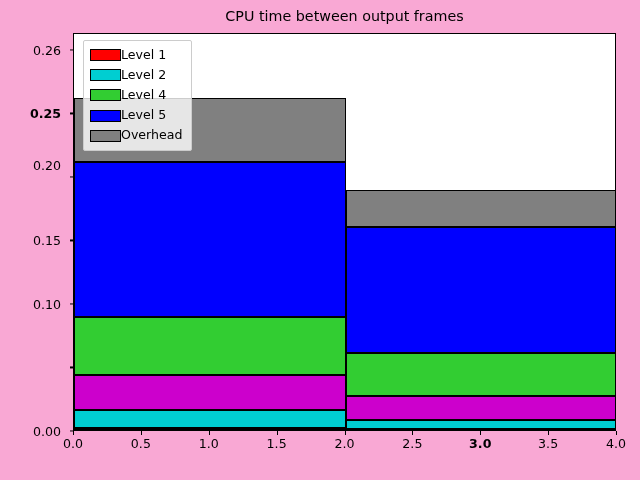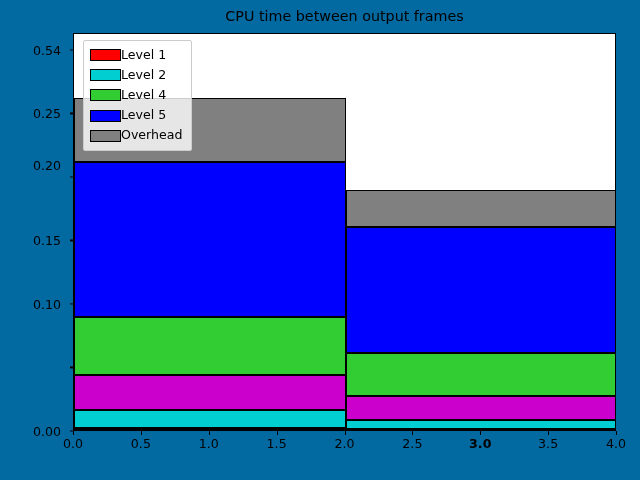--- a/index.html
+++ b/index.html
@@ -1,17 +1,17 @@
 <!DOCTYPE html>
 <html><head>
 <meta charset="utf-8">
 <style>
   html,body{margin:0;padding:0;background:#ffffff;}
   body{width:640px;height:480px;font-family:"DejaVu Sans",sans-serif;overflow:hidden;}
-  #figure{position:relative;width:640px;height:480px;background:#0369a1;}
+  #figure{position:relative;width:640px;height:480px;background:#f9a8d4;}
 
   
   #chart-title{
     position:absolute;left:0;top:8px;width:640px;
     text-align:center;font-size:14.3px;color:#000;
     letter-spacing:0px;
   }
   
   #chart-title{left:73px;width:543px;}
 
@@ -69,23 +69,23 @@
       <div class="ytick" style="top: 431px;">0.00</div>
       <div class="ytick-mark" style="top: 431px; left: 69.5px;"></div>
       <div class="ytick" style="top: 367.483px; padding-left: 48px;">0.05</div>
       <div class="ytick-mark" style="top: 367.483px; left: 69.5px;"></div>
       <div class="ytick" style="top: 303.965px;">0.10</div>
       <div class="ytick-mark" style="top: 303.965px; left: 69.5px;"></div>
       <div class="ytick" style="top: 240.448px;">0.15</div>
       <div class="ytick-mark" style="top: 240.448px; left: 69.5px;"></div>
       <div class="ytick" style="top: 165px;">0.20</div>
       <div class="ytick-mark" style="top: 176.93px; left: 69.5px;"></div>
-      <div class="ytick" style="top: 113.413px;">0.25</div>
+      <div class="ytick" style="top: 113.413px; font-weight: bold;">0.25</div>
       <div class="ytick-mark" style="top: 113.413px; left: 69.5px;"></div>
-      <div class="ytick" style="top: 49.8956px;">0.54</div>
+      <div class="ytick" style="top: 49.8956px;">0.26</div>
       <div class="ytick-mark" style="top: 49.8956px; left: 69.5px;"></div>
     </div>
   <div id="x-axis">
       <div class="xtick" style="left: 73px;">0.0</div>
       <div class="xtick-mark" style="left: 73px;"></div>
       <div class="xtick" style="left: 140.875px;">0.5</div>
       <div class="xtick-mark" style="left: 140.875px;"></div>
       <div class="xtick" style="left: 208.75px;">1.0</div>
       <div class="xtick-mark" style="left: 208.75px;"></div>
       <div class="xtick" style="left: 276.625px;">1.5</div>

